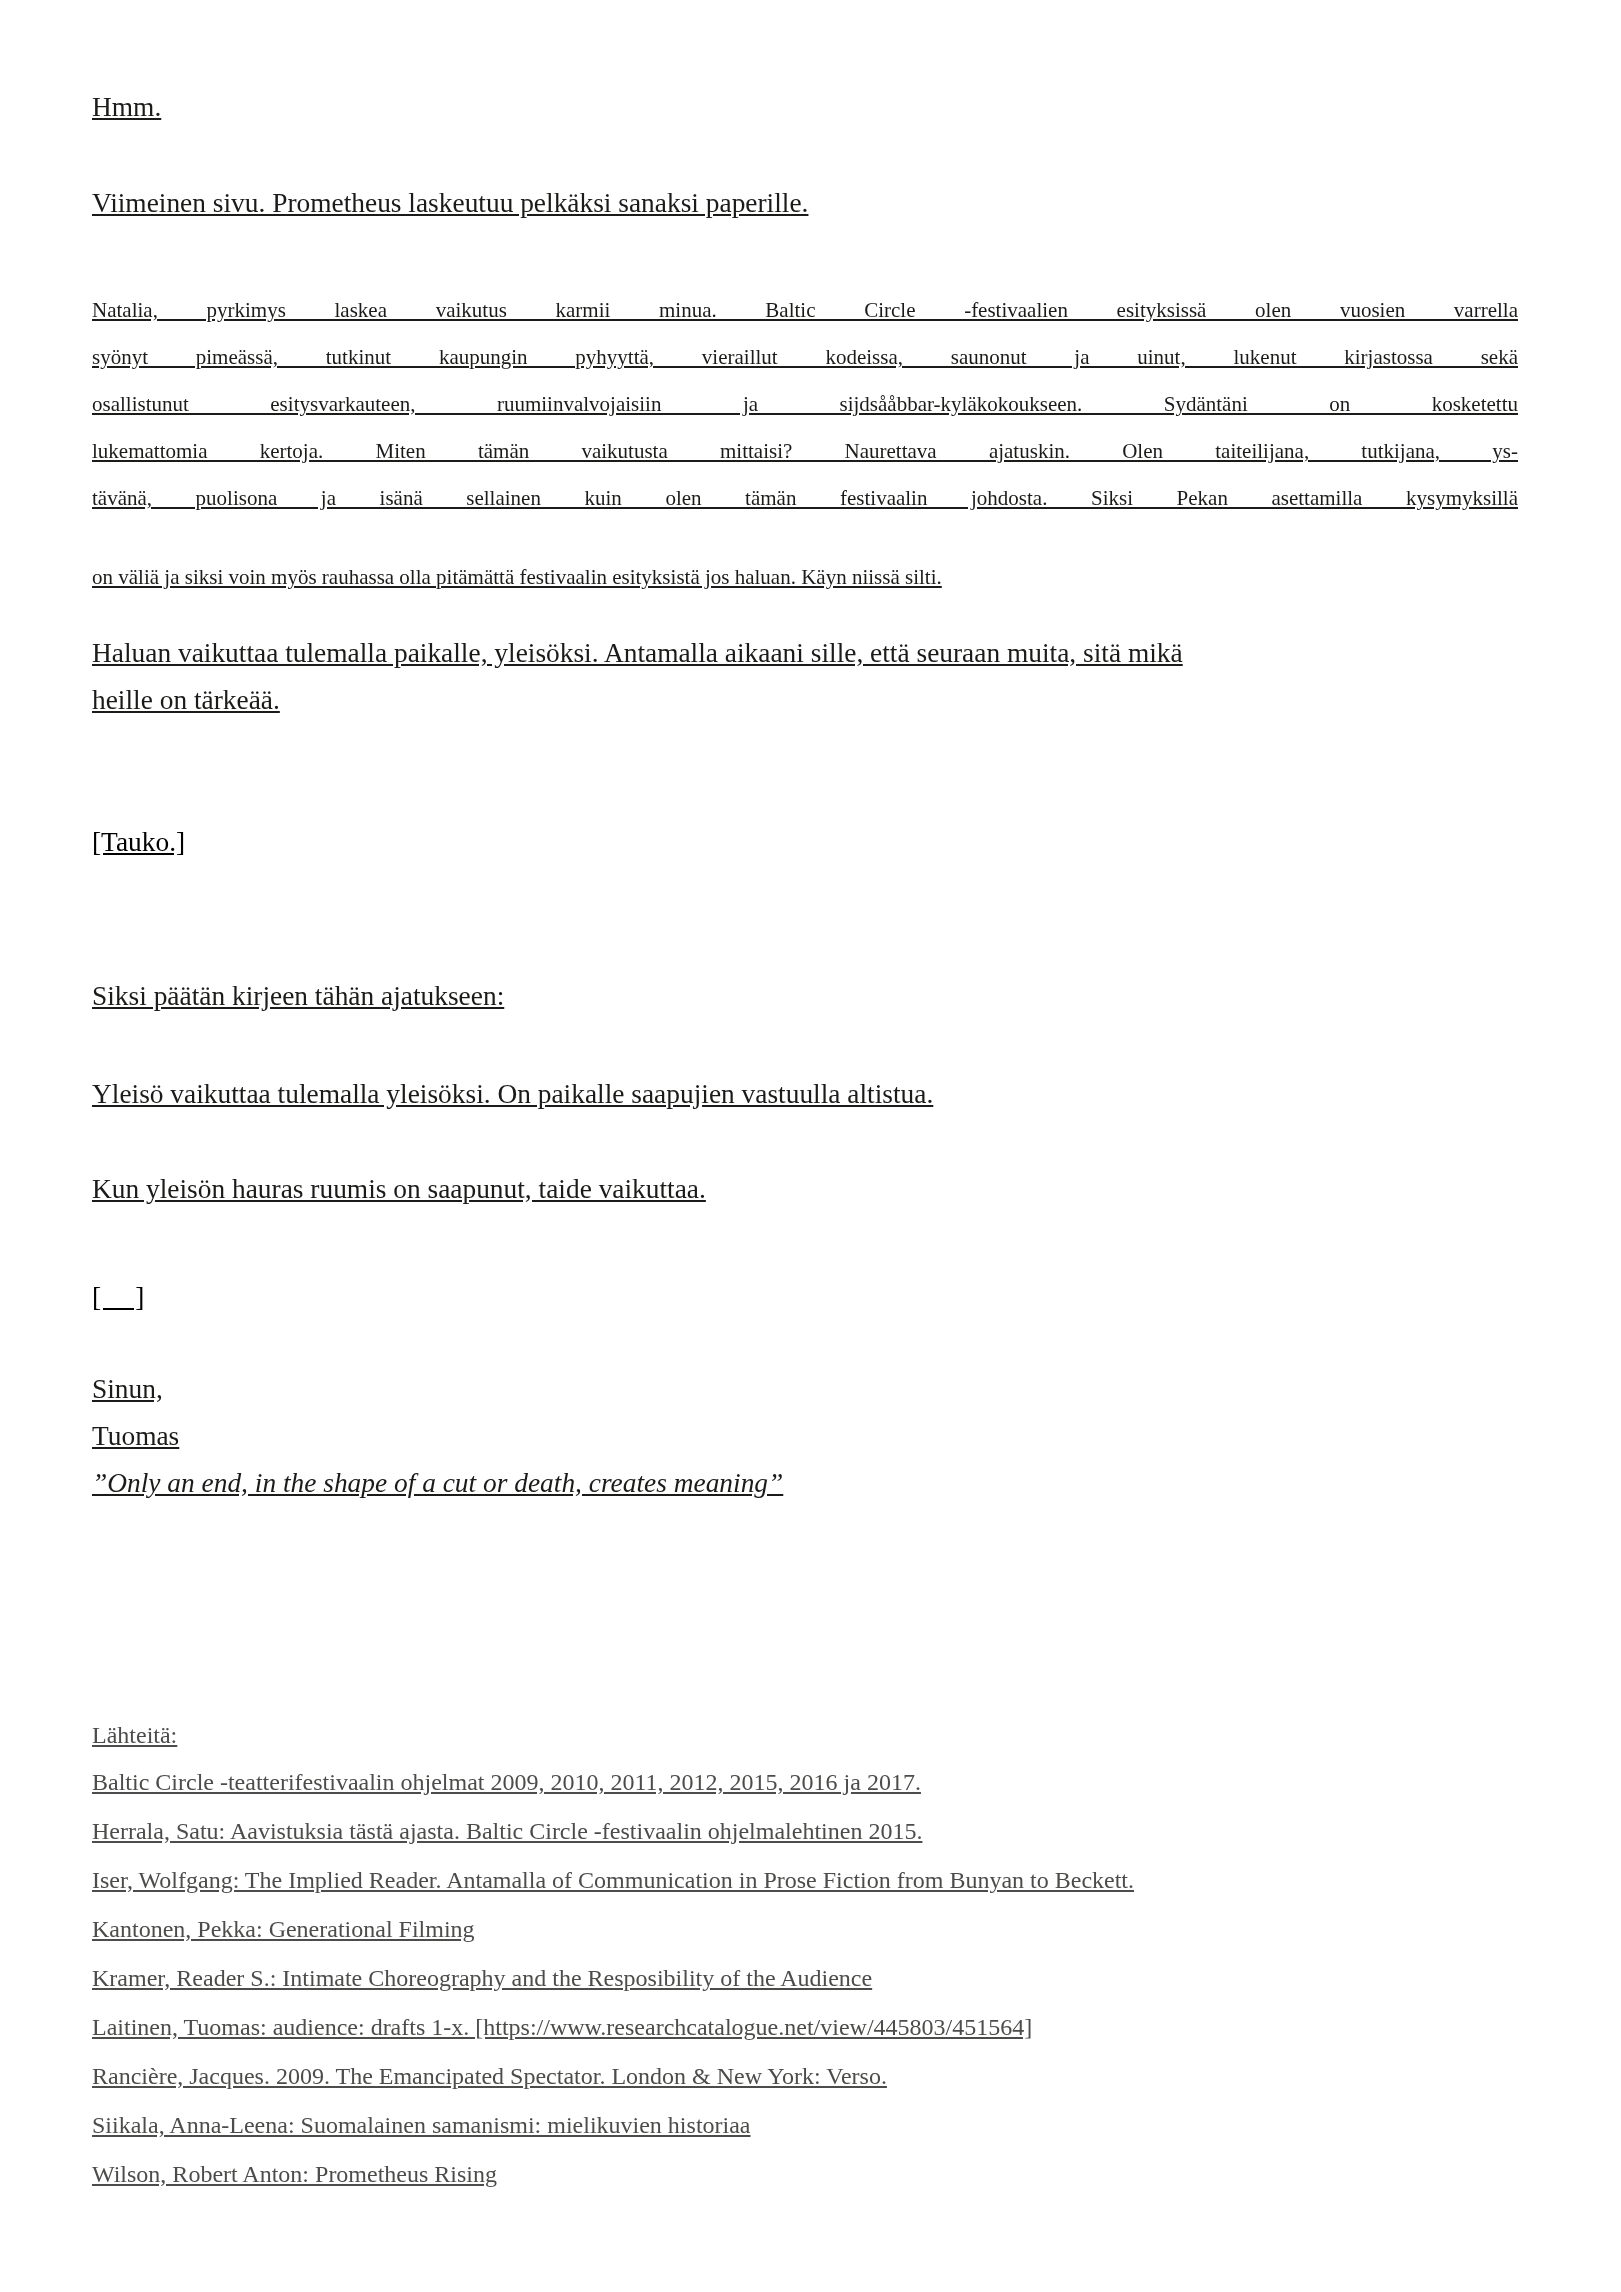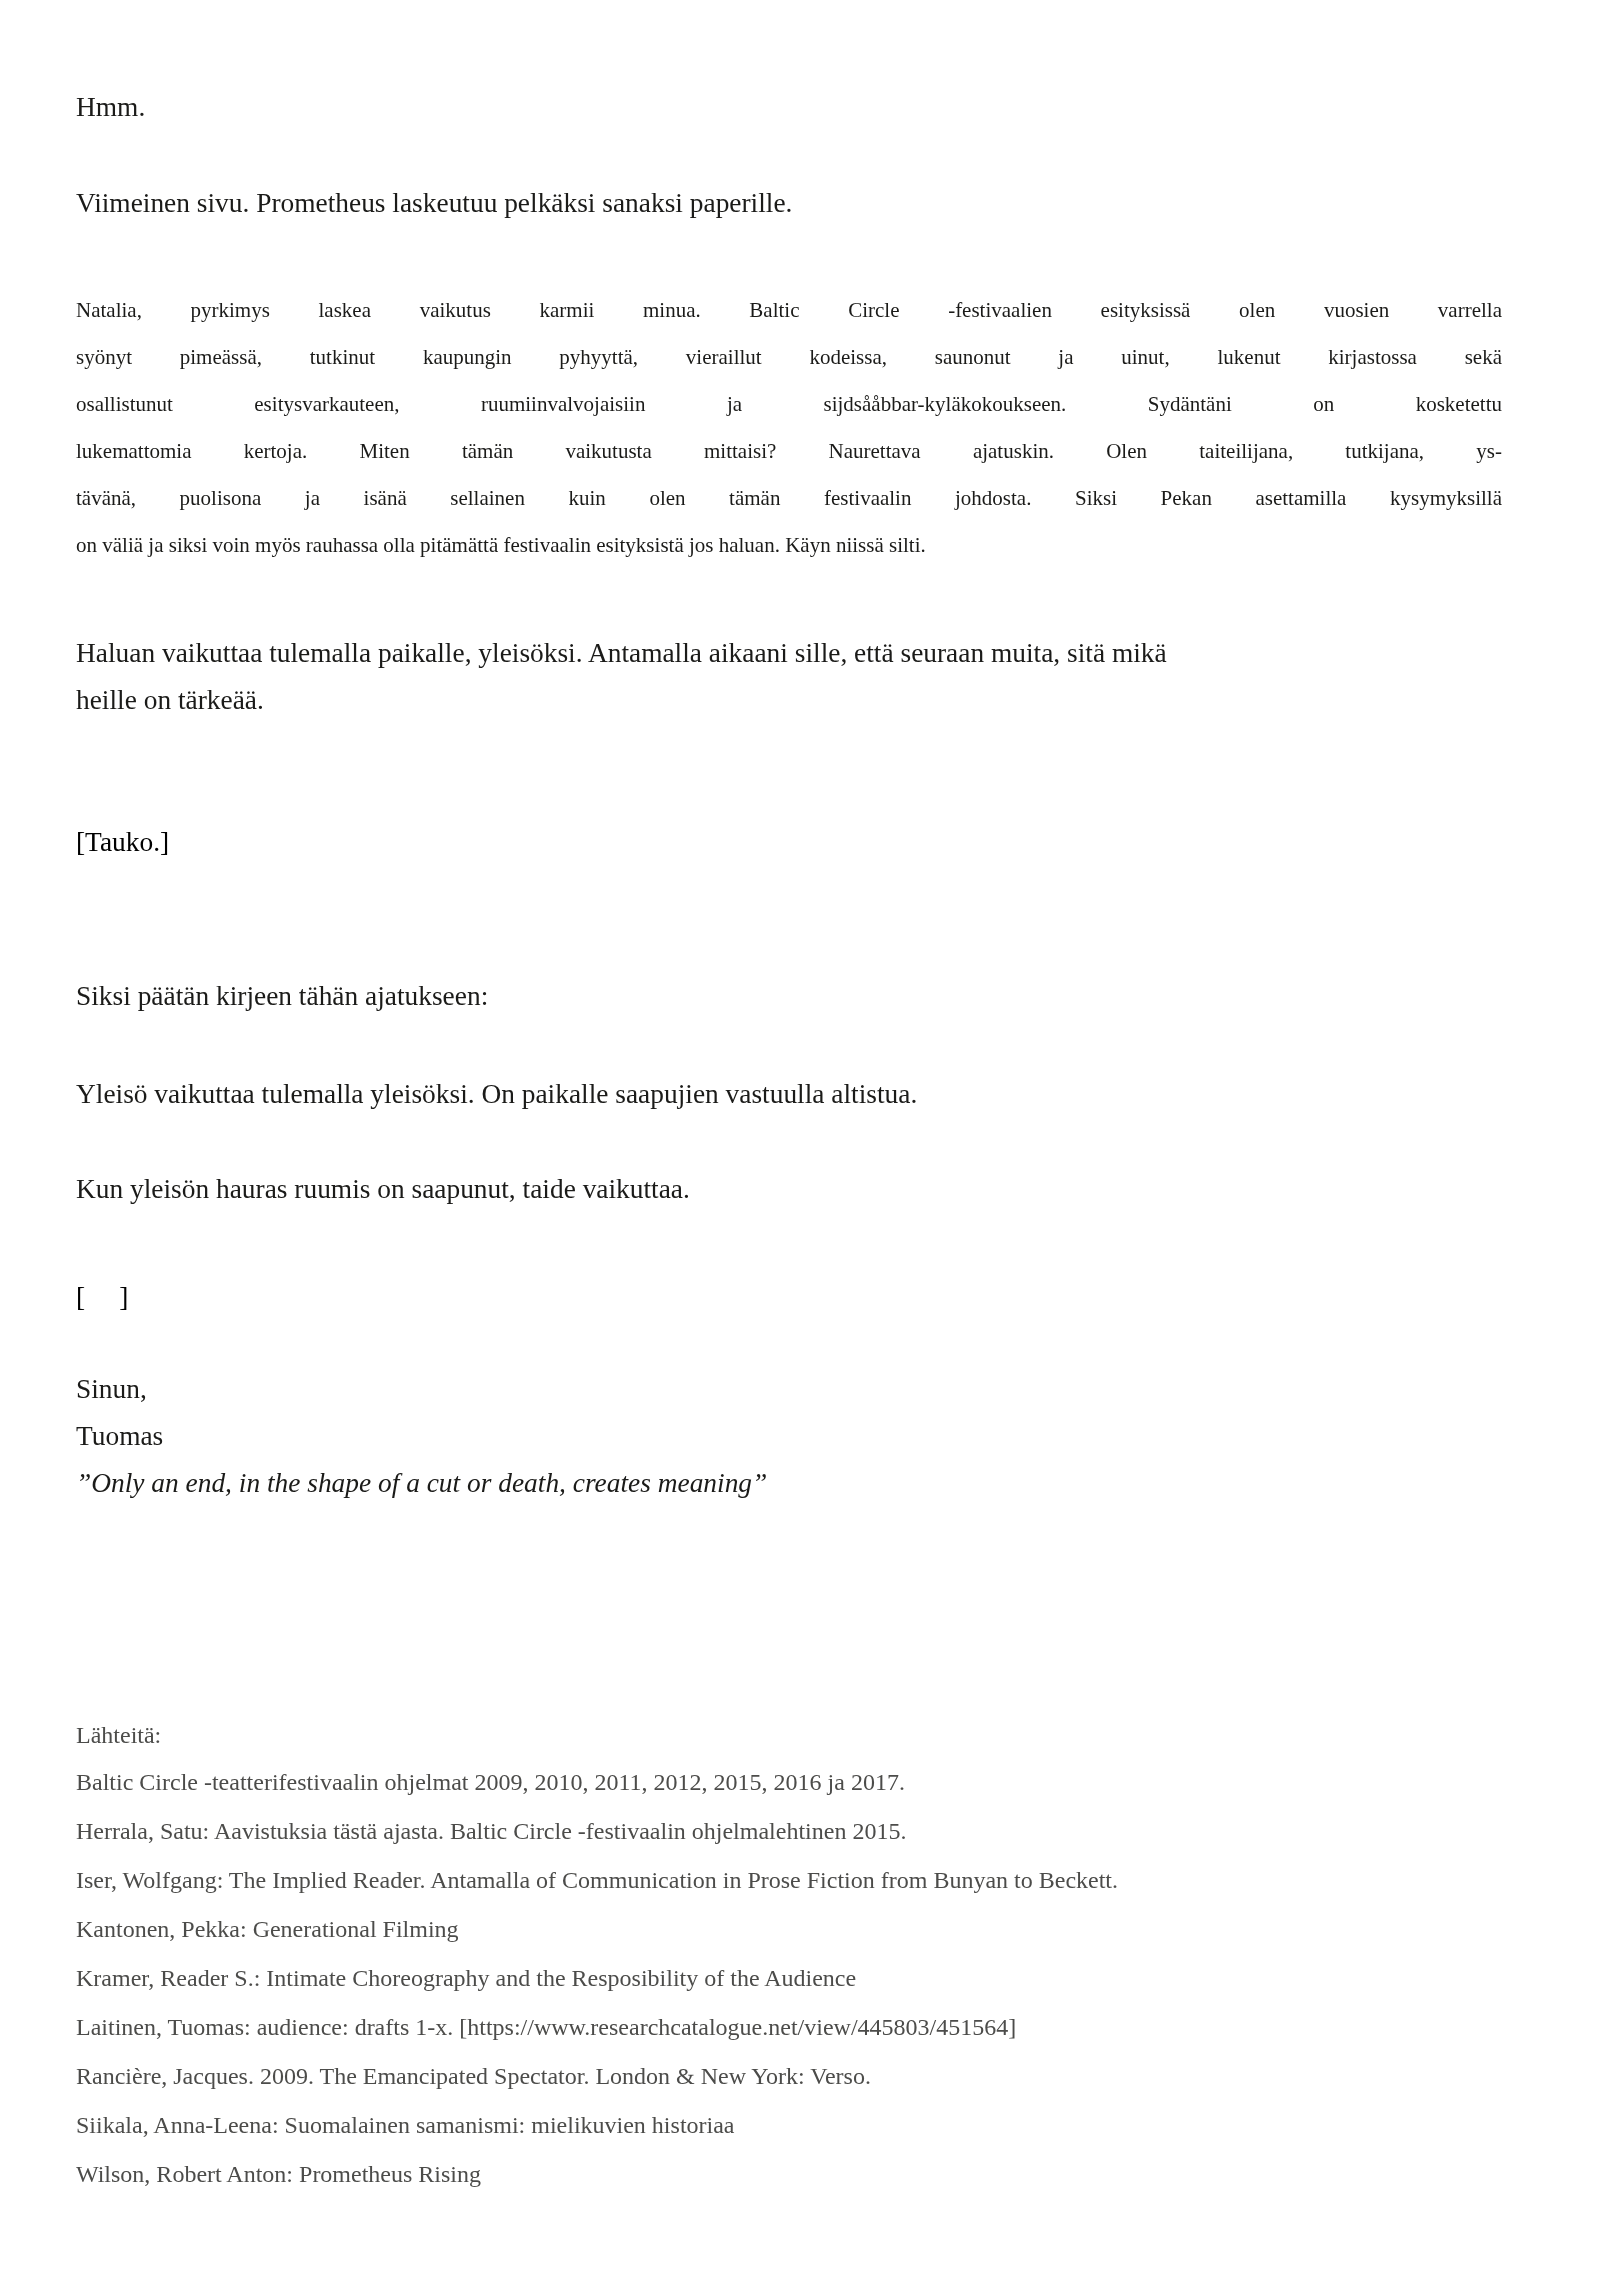--- a/index.html
+++ b/index.html
@@ -9,34 +9,35 @@
   }
   .page {
     position: relative;
     width: 1621px;
     height: 2293px;
     background: #ffffff;
     font-family: "Liberation Serif", "DejaVu Serif", serif;
     color: #1b1b19;
     overflow: hidden;
   }
-  .abs { position: absolute; left: 76px; width: 1426px; }
+  .abs { position: absolute; left: 92px; width: 1426px; text-decoration: underline; }
   .body-line {
     font-size: 27.4px;
     line-height: 47px;
     white-space: pre;
   }
   .para-line {
     font-size: 21px;
     line-height: 47px;
     text-align: justify;
     text-align-last: justify;
   }
   .para-line.last {
     text-align-last: left;
+    margin-top: 32px;
   }
   .red { color: #000000; }
   .quote-line {
     font-size: 27.4px;
     line-height: 47px;
     font-style: italic;
     white-space: pre;
   }
   .sources {
     font-size: 24px;

